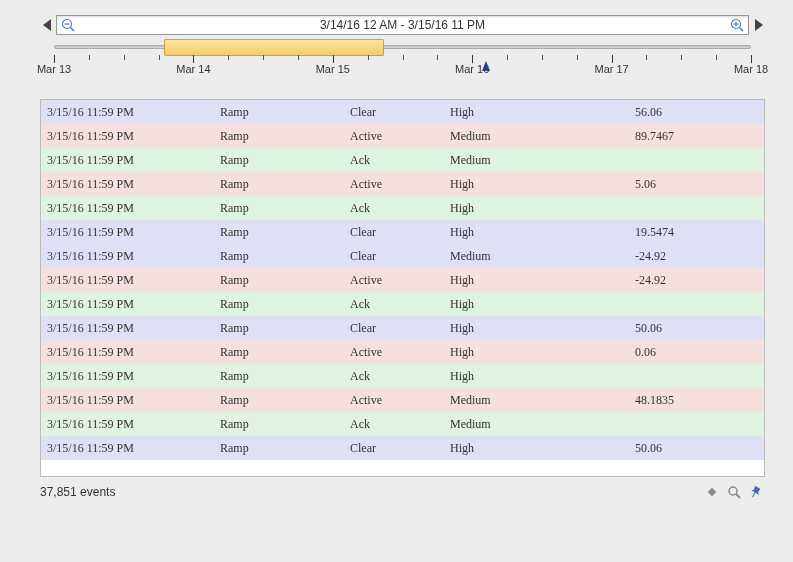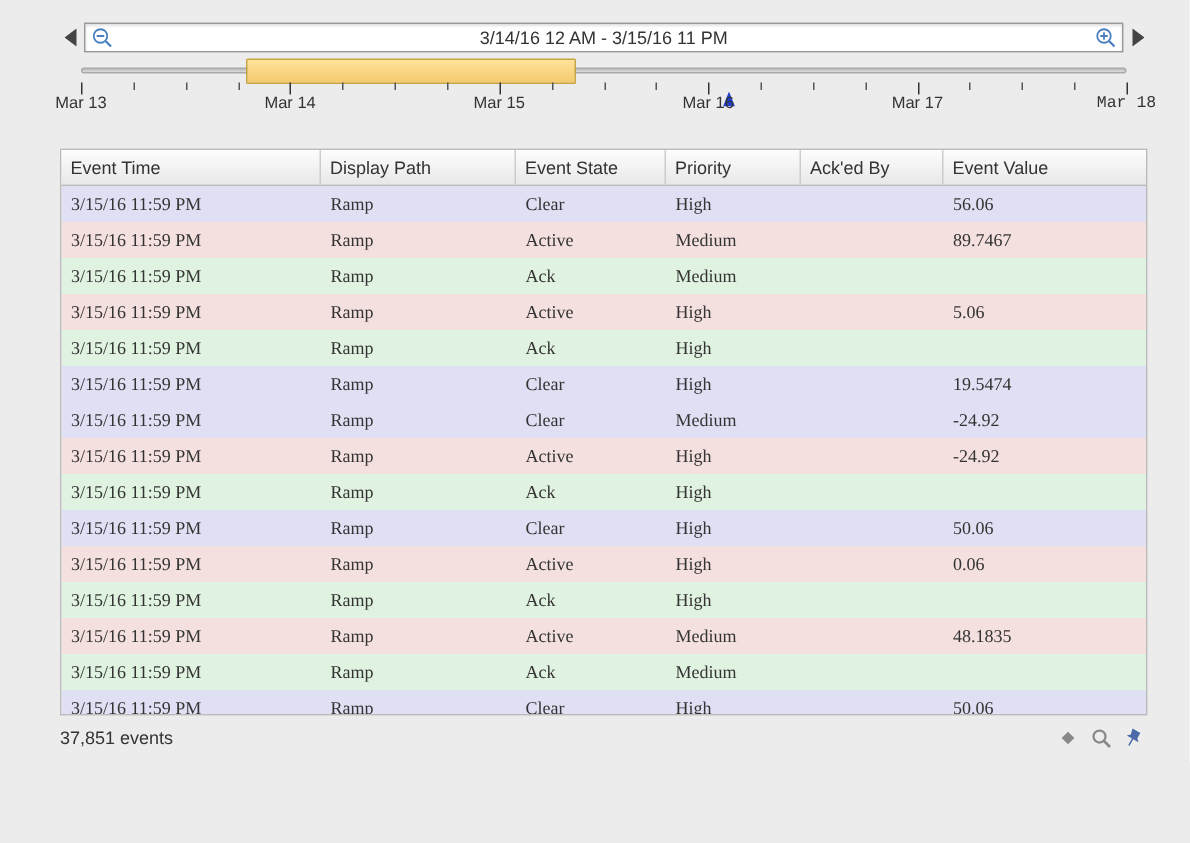--- a/index.html
+++ b/index.html
@@ -245,34 +245,25 @@
       <svg width="8" height="10" viewBox="0 0 8 10">
           <polygon points="4,0 8,10 0,10" fill="#2040d0"></polygon>
         </svg>
     </div>
     <div id="tl-labels">
         <div class="tick-label" style="left: 0%;">Mar 13</div>
         <div class="tick-label" style="left: 20%;">Mar 14</div>
         <div class="tick-label" style="left: 40%;">Mar 15</div>
         <div class="tick-label" style="left: 60%;">Mar 16</div>
         <div class="tick-label" style="left: 80%;">Mar 17</div>
-        <div class="tick-label" style="left: 100%; font-family: Liberation Mono, monospace;">Mar 18</div>
+        <div class="tick-label" style="left: 100%;">Mar 18</div>
       </div>
   </div>
 
   <div class="table-wrap">
-    <div class="thead">
-      <div class="th col-time">Event Time</div>
-      <div class="th col-path">Display Path</div>
-      <div class="th col-state">Event State</div>
-      <div class="th col-prio">Priority</div>
-      <div class="th col-ack">Ack'ed By</div>
-      <div class="th col-val" style="border-right:none;">Event Value</div>
-      <div class="th col-scroll" style="border-right:none;padding:0;"></div>
-    </div>
     <div class="tbody" id="tbody">
         <div class="row row-blue">
           <div class="td col-time">3/15/16 11:59 PM</div>
           <div class="td col-path">Ramp</div>
           <div class="td col-state">Clear</div>
           <div class="td col-prio">High</div>
           <div class="td col-ack"></div>
           <div class="td col-val">56.06</div>
         </div>
         <div class="row row-pink">

